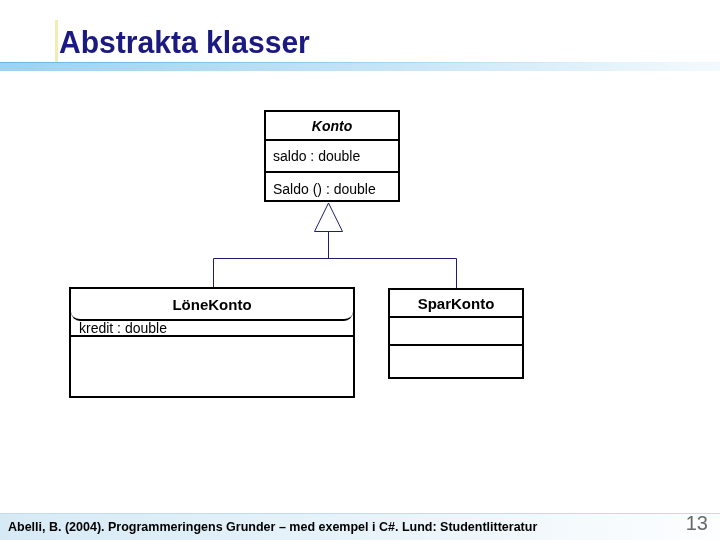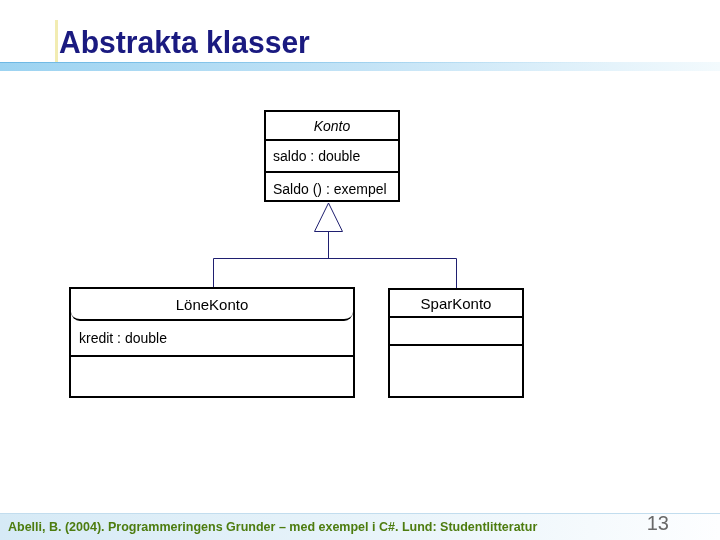--- a/index.html
+++ b/index.html
@@ -33,52 +33,52 @@
   .uml-box{
     position:absolute;background:#ffffff;border:2px solid #000000;
     box-sizing:border-box;color:#000000;
   }
   .uml-box .compartment{
     box-sizing:border-box;display:flex;align-items:center;
     font-size:14px;padding-left:7px;
   }
   .uml-box .compartment.divided{border-bottom:2px solid #000000;}
   .uml-box .class-name{
-    justify-content:center;font-weight:normal;padding-left:0;
+    justify-content:center;font-weight:bold;padding-left:0;
   }
 
   .konto-box{left:264px;top:110px;width:136px;height:92px;}
   .konto-box .class-name{height:29px;font-style:italic;}
   .konto-box .attr{height:32px;}
   .konto-box .methods{height:31px;}
 
   .lone-box{left:69px;top:287px;width:286px;height:111px;}
   .lone-box .class-name{height:32px;font-size:15px;border-radius:9px;}
-  .lone-box .attr{height:36px;padding-left:8px;}
+  .lone-box .attr{height:16px;padding-left:8px;}
   .lone-box .methods{
     height:47px;display:block;padding:6px 0 0 8px;line-height:19px;
   }
 
-  .spar-box{left:388px;top:288px;width:136px;height:110px;}
+  .spar-box{left:388px;top:288px;width:136px;height:91px;}
   .spar-box .class-name{height:28px;font-size:15px;}
   .spar-box .attr{height:28px;}
   .spar-box .methods{height:31px;}
 
   
   .footer-band{
     position:absolute;left:0;top:513px;width:720px;height:27px;
     background:linear-gradient(to right,#d6eaf6 0%,#e9f4fa 55%,#fdfeff 100%);
     border-top:1px solid #c2ddee;box-sizing:border-box;
   }
   .footer-citation{
     position:absolute;left:8px;top:514px;height:26px;line-height:26px;
-    font-size:12.5px;font-weight:bold;color:#4d7c0f;white-space:nowrap;
+    font-size:12.5px;font-weight:bold;color:#000000;white-space:nowrap;
   }
   .page-number{
-    position:absolute;left:639px;top:512px;width:30px;text-align:right;
+    position:absolute;left:678px;top:512px;width:30px;text-align:right;
     font-size:20px;color:#696969;
   }
 </style>
 </head>
 <body>
 
 <div class="slide">
 
   <div class="yellow-accent"></div>
   <div class="title">Abstrakta klasser</div>
@@ -88,21 +88,21 @@
     <polygon points="328.5,203 314.5,231.5 342.5,231.5" fill="#ffffff" stroke="#1f1f70" stroke-width="1"></polygon>
     <line x1="328.5" y1="231.5" x2="328.5" y2="258.5" stroke="#1f1f70" stroke-width="1"></line>
     <line x1="213.5" y1="258.5" x2="456.5" y2="258.5" stroke="#1f1f70" stroke-width="1"></line>
     <line x1="213.5" y1="258.5" x2="213.5" y2="289" stroke="#1f1f70" stroke-width="1"></line>
     <line x1="456.5" y1="258.5" x2="456.5" y2="290" stroke="#1f1f70" stroke-width="1"></line>
   </svg>
 
   <div class="uml-box konto-box">
     <div class="compartment class-name divided">Konto</div>
     <div class="compartment attr divided">saldo : double</div>
-    <div class="compartment methods">Saldo () : exempel</div>
+    <div class="compartment methods">Saldo () : double</div>
   </div>
 
   <div class="uml-box lone-box">
     <div class="compartment class-name divided">LöneKonto</div>
     <div class="compartment attr divided">kredit : double</div>
     <div class="compartment methods">
     </div>
   </div>
 
   <div class="uml-box spar-box">

